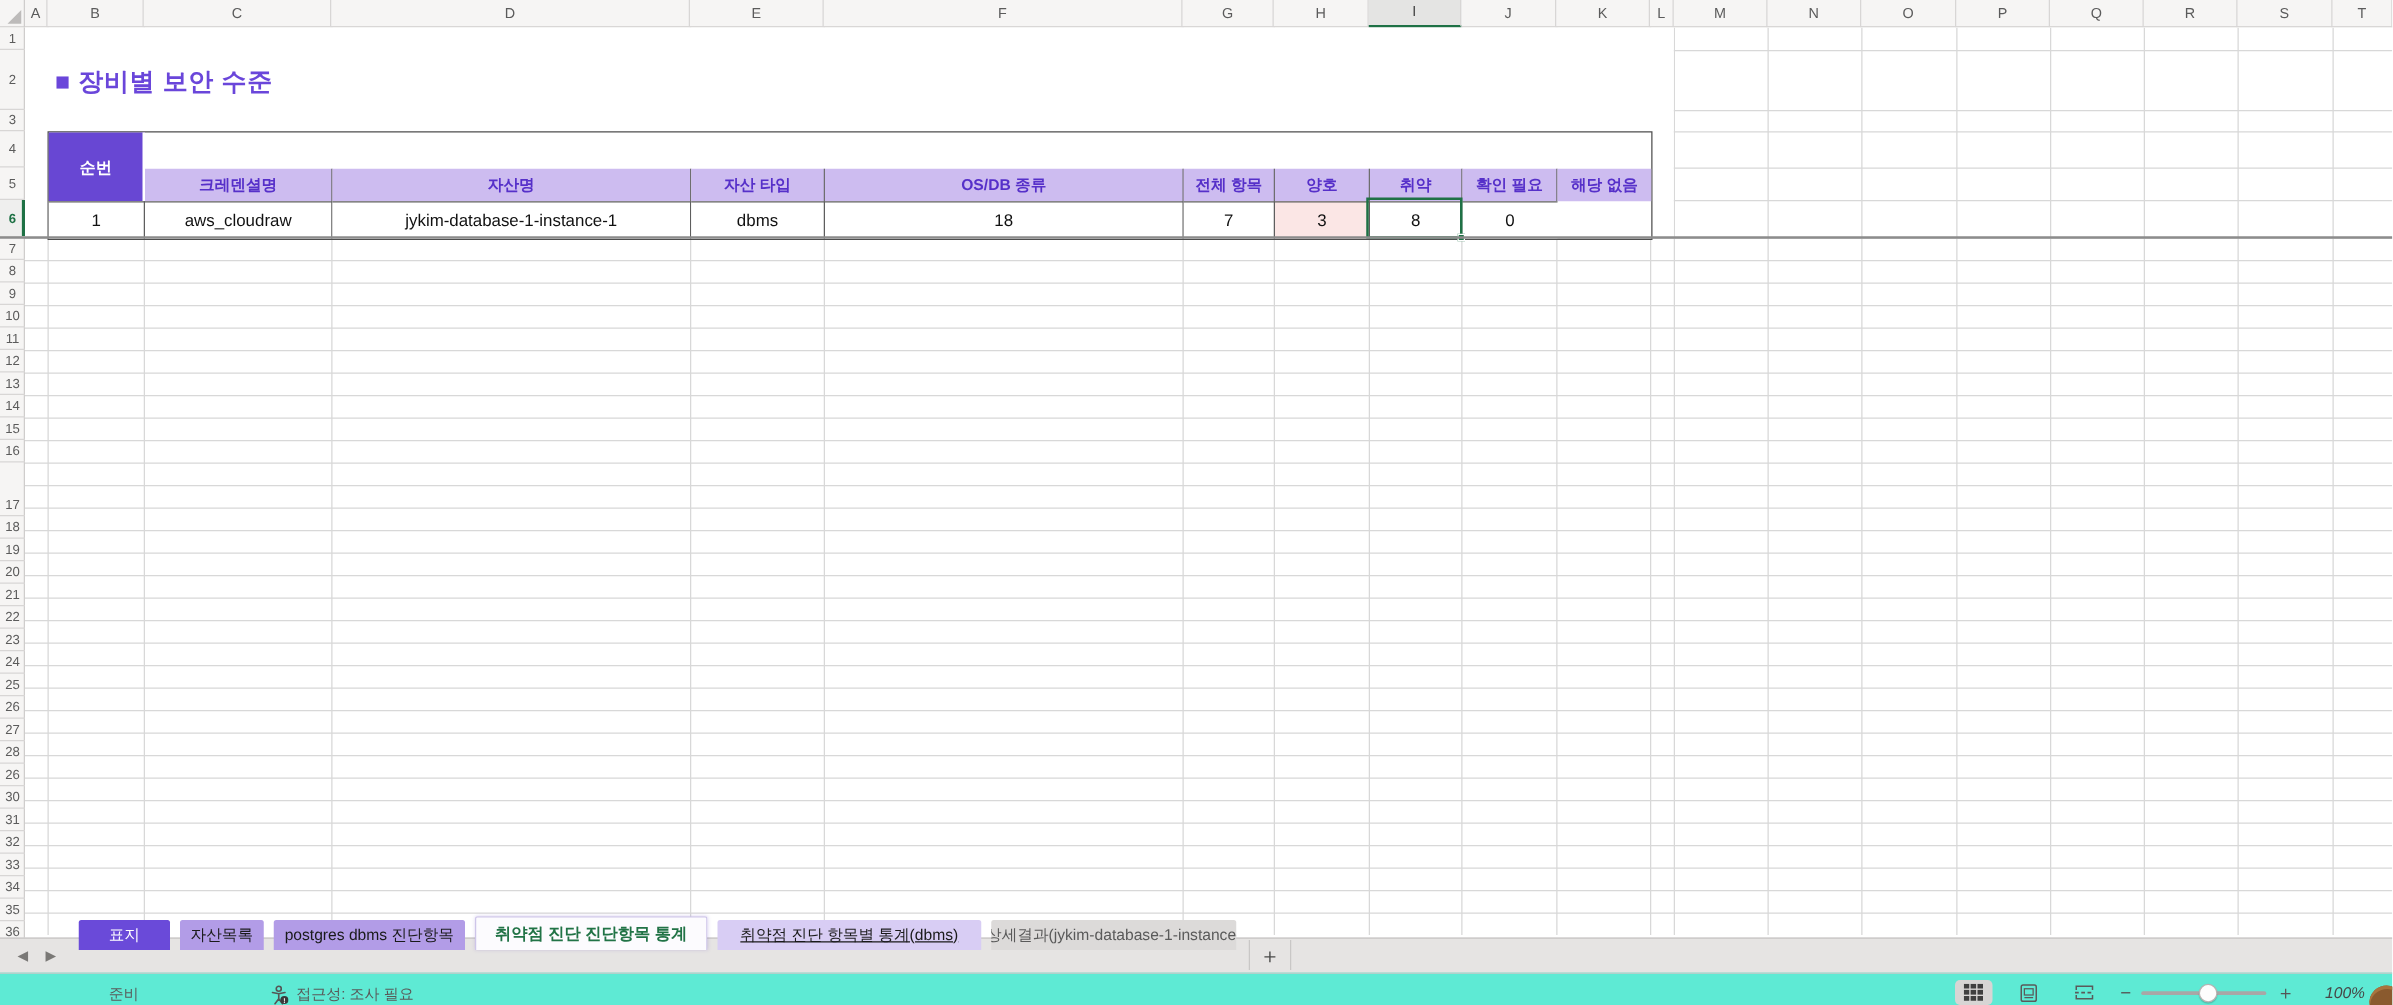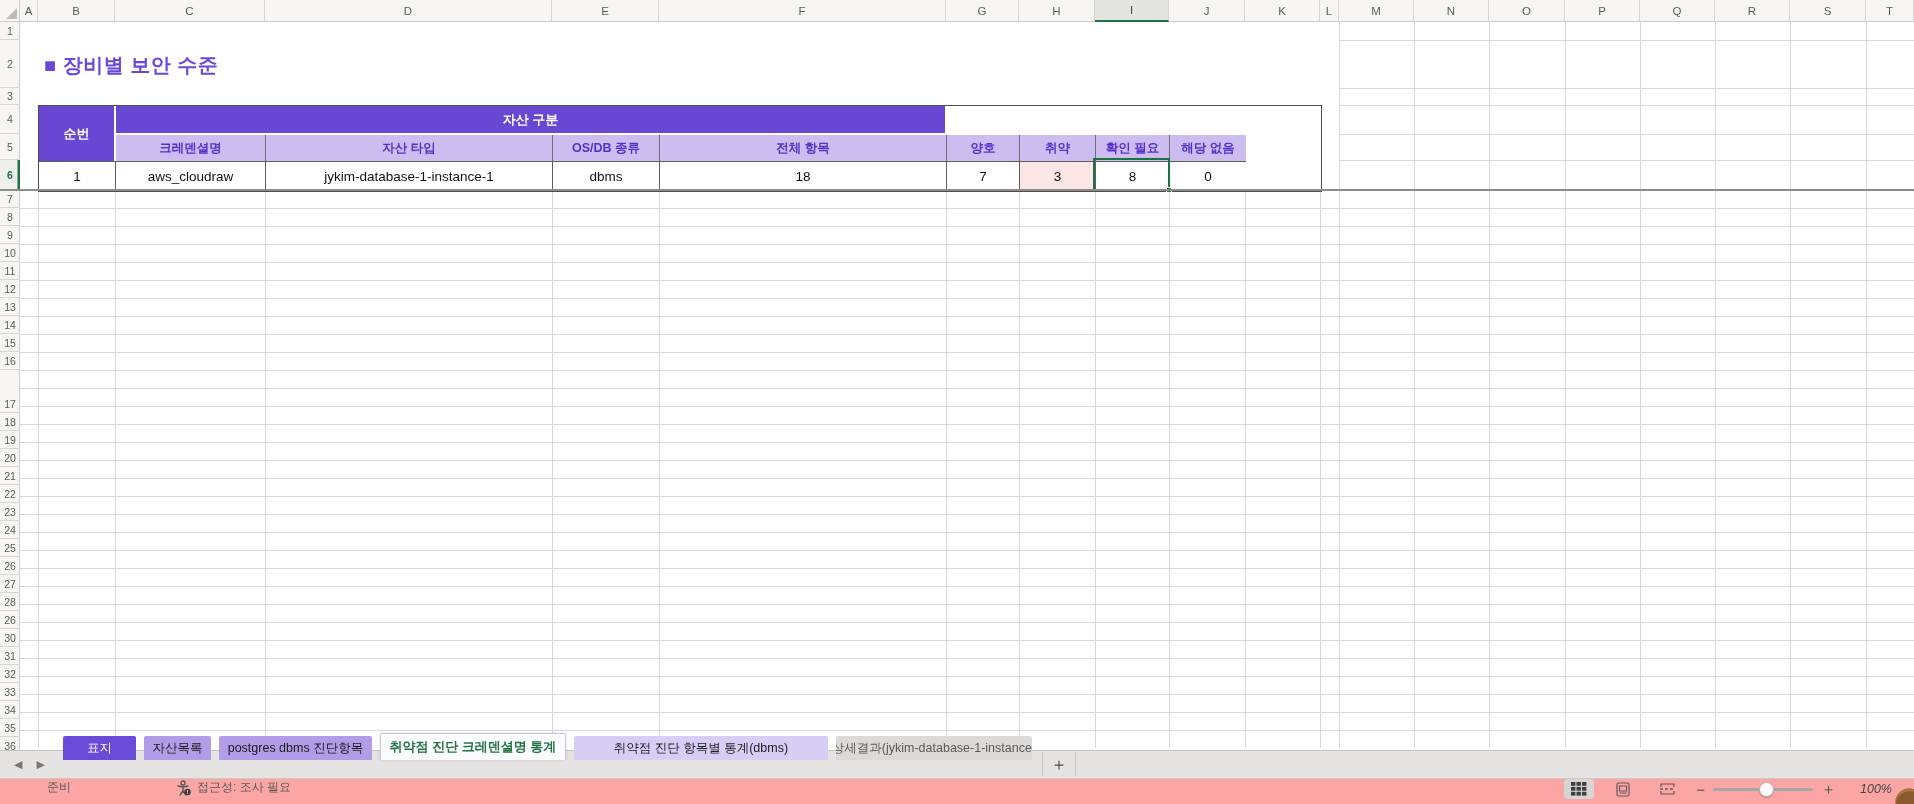--- a/index.html
+++ b/index.html
@@ -65,22 +65,22 @@
   .tab.solid-dark   { background:#6A4AD9; color:#fff; }
   .tab.solid-medium { background:#B29CE7; color:#1A1A1A; }
   .tab.solid-light  { background:#D8CDF4; color:#1A1A1A; }
   .tab.active { background:#FCFBFE; color:#217346; font-weight:600; height:27px; font-size:13px;
                 border:1px solid #CEC5E9; border-bottom:none; box-shadow:0 0 3px rgba(120,90,200,.25); }
   .tab.plain  { background:#DCDAD9; color:#5A5A5A; }
   #addsheet { width:34px; height:24px; margin:0 0 1px 10px; display:flex; align-items:center; justify-content:center;
               color:#4A4A4A; font-size:17px; border-left:1px solid #C9C7C6; border-right:1px solid #C9C7C6; }
 
   
-  #statusbar { position:absolute; left:0; top:778px; width:1914px; height:26px; background:#fca5a5;
-               border-top:1px solid #CBC9C8; display:flex; align-items:flex-start; font-size:12px; color:#5A5A5A; z-index:6; }
+  #statusbar { position:absolute; left:0; top:778px; width:1914px; height:26px; background:#5eead4;
+               border-top:1px solid #CBC9C8; display:flex; align-items:flex-end; font-size:12px; color:#5A5A5A; z-index:6;padding-left:40px; }
   #status-ready { margin-left:47px; }
   #a11y { display:flex; align-items:center; gap:6px; margin-left:105px; }
   #status-right { margin-left:auto; display:flex; align-items:center; gap:14px; margin-right:22px; }
   .viewbtn { width:30px; height:20px; display:flex; align-items:center; justify-content:center; border-radius:4px; }
   .viewbtn.active { background:#D7D5D4; }
   #zoomslider { display:flex; align-items:center; gap:8px; }
   .sl-sign { font-size:15px; color:#555; }
   #sl-track { position:relative; width:100px; height:3px; background:#A9A7A6; border-radius:2px; }
   #sl-knob { position:absolute; left:46px; top:-6px; width:15px; height:15px; background:#FDFDFD;
              border:1px solid #B5B3B2; border-radius:50%; box-shadow:0 1px 1px rgba(0,0,0,.2); }
@@ -214,23 +214,23 @@
       <div class="vline" style="left: 639px;"></div>
       <div class="vline" style="left: 532px;"></div>
       <div class="vline" style="left: 245px;"></div>
       <div class="vline" style="left: 95px;"></div>
       <div class="vline" style="left: 18px;"></div>
     <div id="mask"></div>
     <div id="title">■ 장비별 보안 수준</div>
 
     <div id="tbl">
       <div class="hc c-sn">순번</div>
-      <div class="hc c-g1">자산 구분</div>
 
       <div class="sc">크레덴셜명</div>
+      <div class="sc">자산명</div>
       <div class="sc">자산 타입</div>
       <div class="sc">OS/DB 종류</div>
       <div class="sc">전체 항목</div>
       <div class="sc">양호</div>
       <div class="sc">취약</div>
       <div class="sc">확인 필요</div>
       <div class="sc last">해당 없음</div>
 
       <div class="dc">1</div>
       <div class="dc">aws_cloudraw</div>
@@ -250,22 +250,22 @@
 
   <div id="freeze"></div>
 
   <div id="tabbar">
     <span class="navarrow">◀</span>
     <span class="navarrow">▶</span>
     <div id="tabs">
         <div class="tab solid-dark" style="width: 73px;">표지</div>
         <div class="tab solid-medium" style="width: 67px;">자산목록</div>
         <div class="tab solid-medium" style="width: 153px;">postgres dbms 진단항목</div>
-        <div class="tab active" style="width: 186px;">취약점 진단 크레덴셜명 통계</div>
-        <div class="tab solid-light" style="width: 254px;">취약점 진단 항목별 통계(dbms)</div>
+        <div class="tab active" style="width: 186px;">취약점 진단 진단항목 통계</div>
+        <div class="tab solid-light" style="width: 211px; text-decoration: underline;">취약점 진단 항목별 통계(dbms)</div>
         <div class="tab plain" style="width: 196px;">상세결과(jykim-database-1-instance-</div>
       </div>
     <div id="addsheet">＋</div>
   </div>
 
   <div id="statusbar">
     <span id="status-ready">준비</span>
     <span id="a11y">
       <svg width="15" height="16" viewBox="0 0 15 16">
         <circle cx="7" cy="3" r="2" fill="none" stroke="#555" stroke-width="1.3"></circle>

